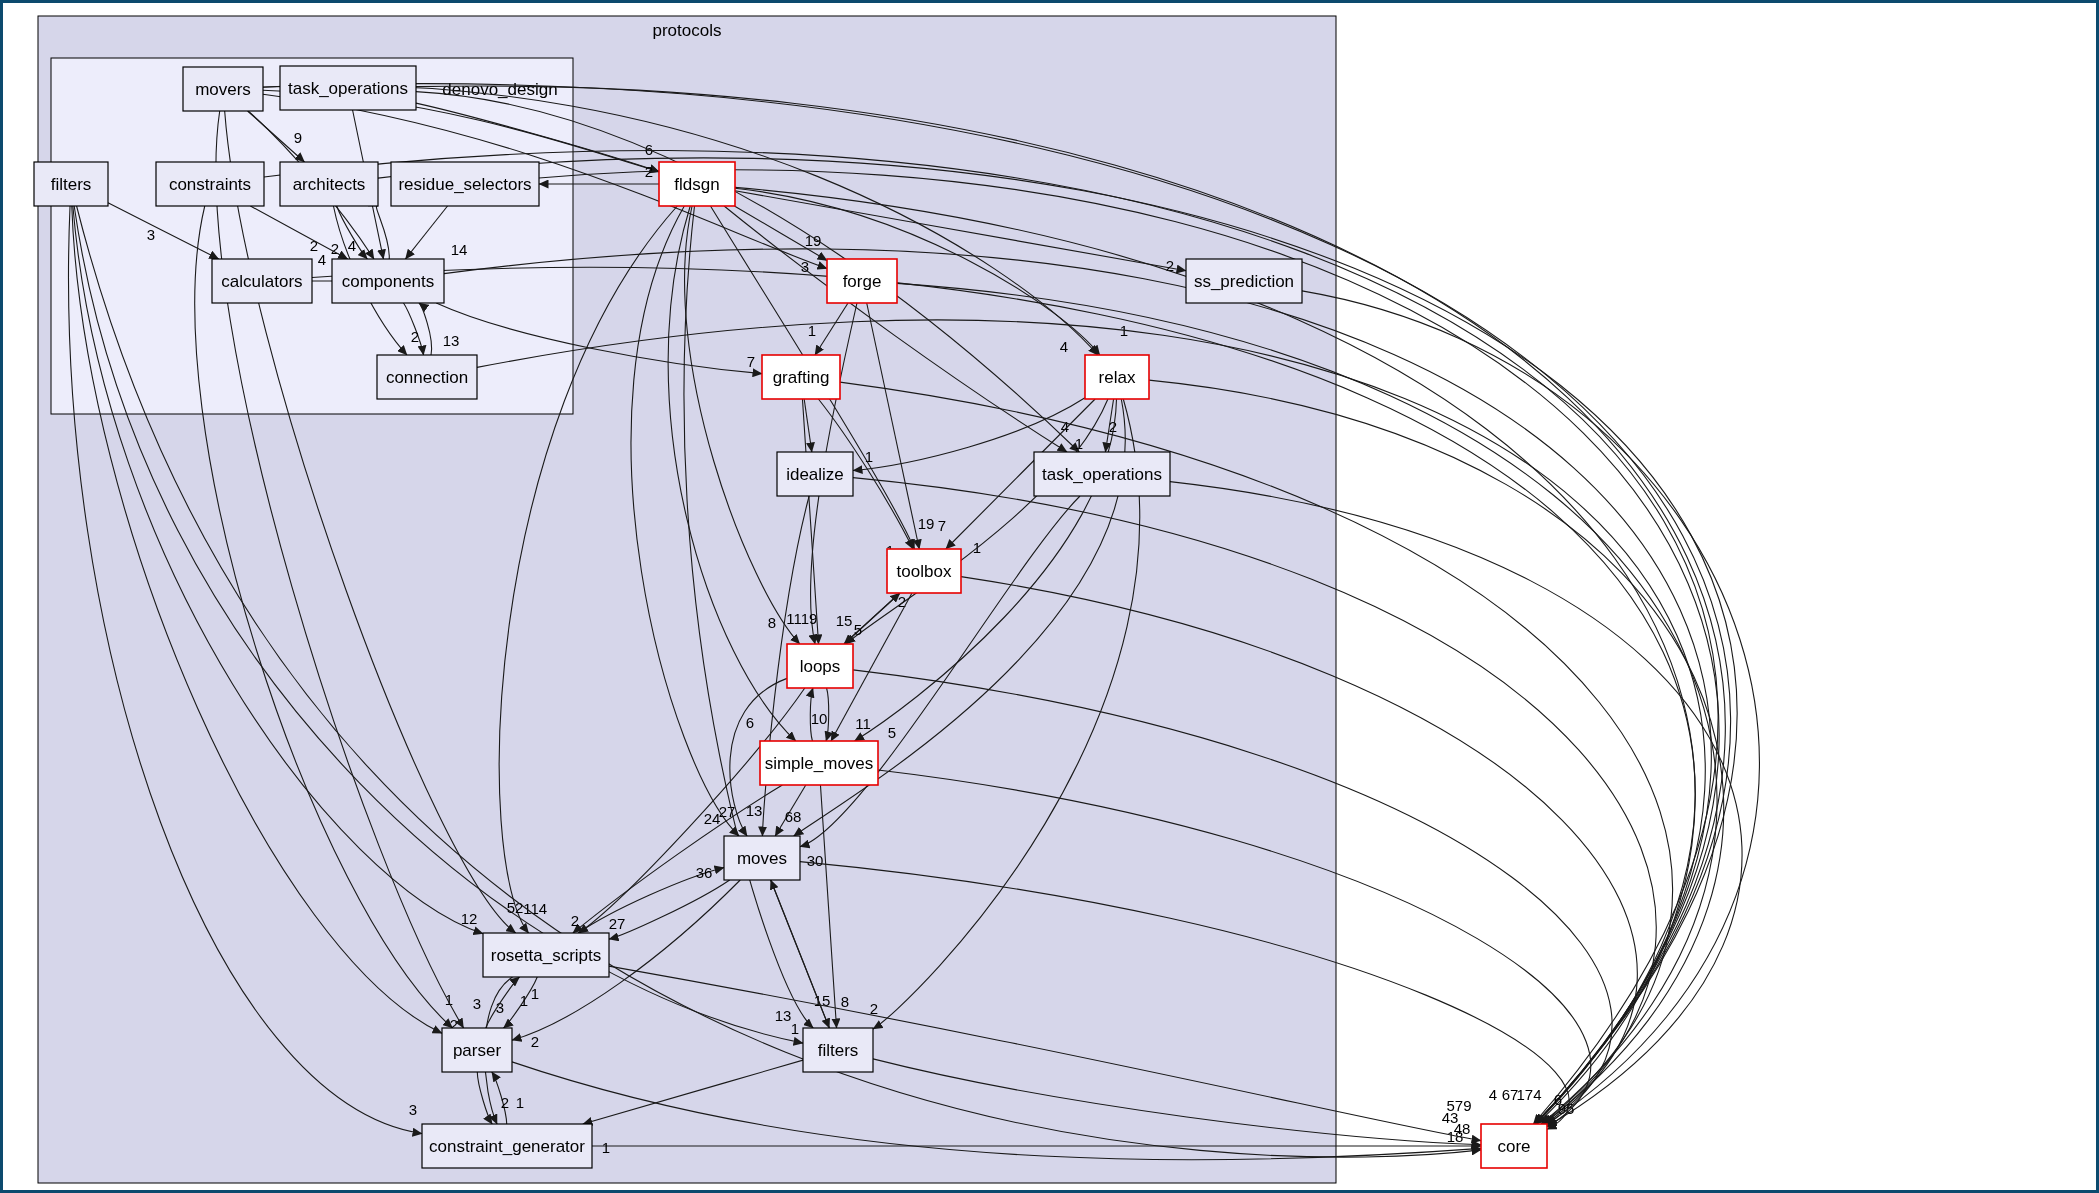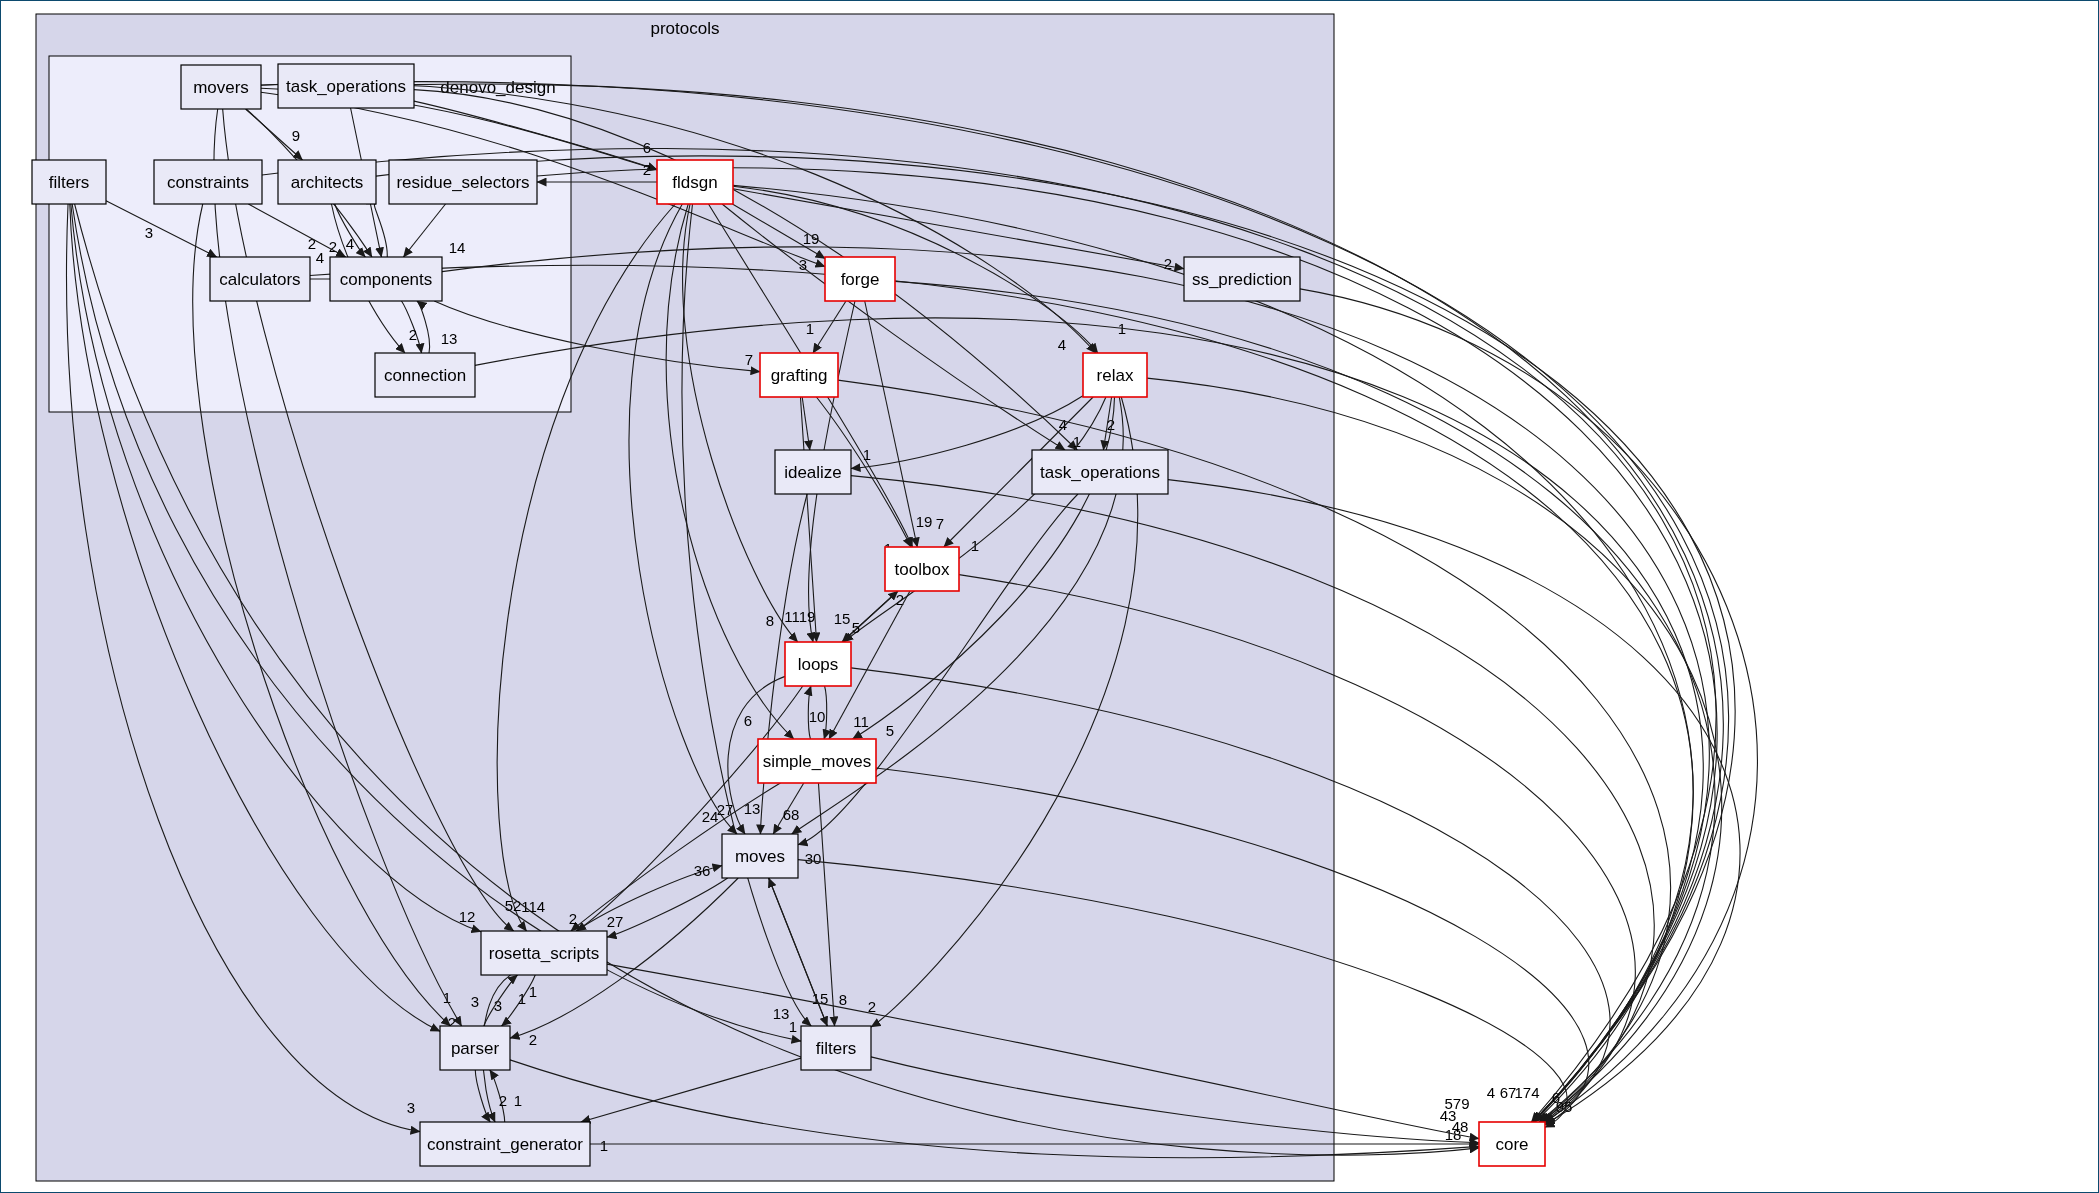--- a/index.html
+++ b/index.html
@@ -1,16 +1,16 @@
 <!DOCTYPE html>
 <html><head>
 <meta charset="utf-8">
 <style>
   html,body{margin:0;padding:0;background:#ffffff;}
-  .stage{position:relative;width:2099px;height:1193px;background:#ffffff;border:1px solid #0c4a6e;box-sizing:border-box;overflow:hidden;
+  .stage{position:relative;width:2099px;height:1193px;background:#ffffff;border:3px solid #0c4a6e;box-sizing:border-box;overflow:hidden;
          font-family:"Liberation Sans",sans-serif;}
   svg{position:absolute;left:0;top:0;}
   .node-label{font:17px "Liberation Sans",sans-serif;fill:#000;}
   .edge-label{font:15px "Liberation Sans",sans-serif;fill:#000;text-anchor:middle;}
   .cluster-label{font:17px "Liberation Sans",sans-serif;fill:#000;}
 </style>
 </head>
 <body>
 
 <div class="stage">

